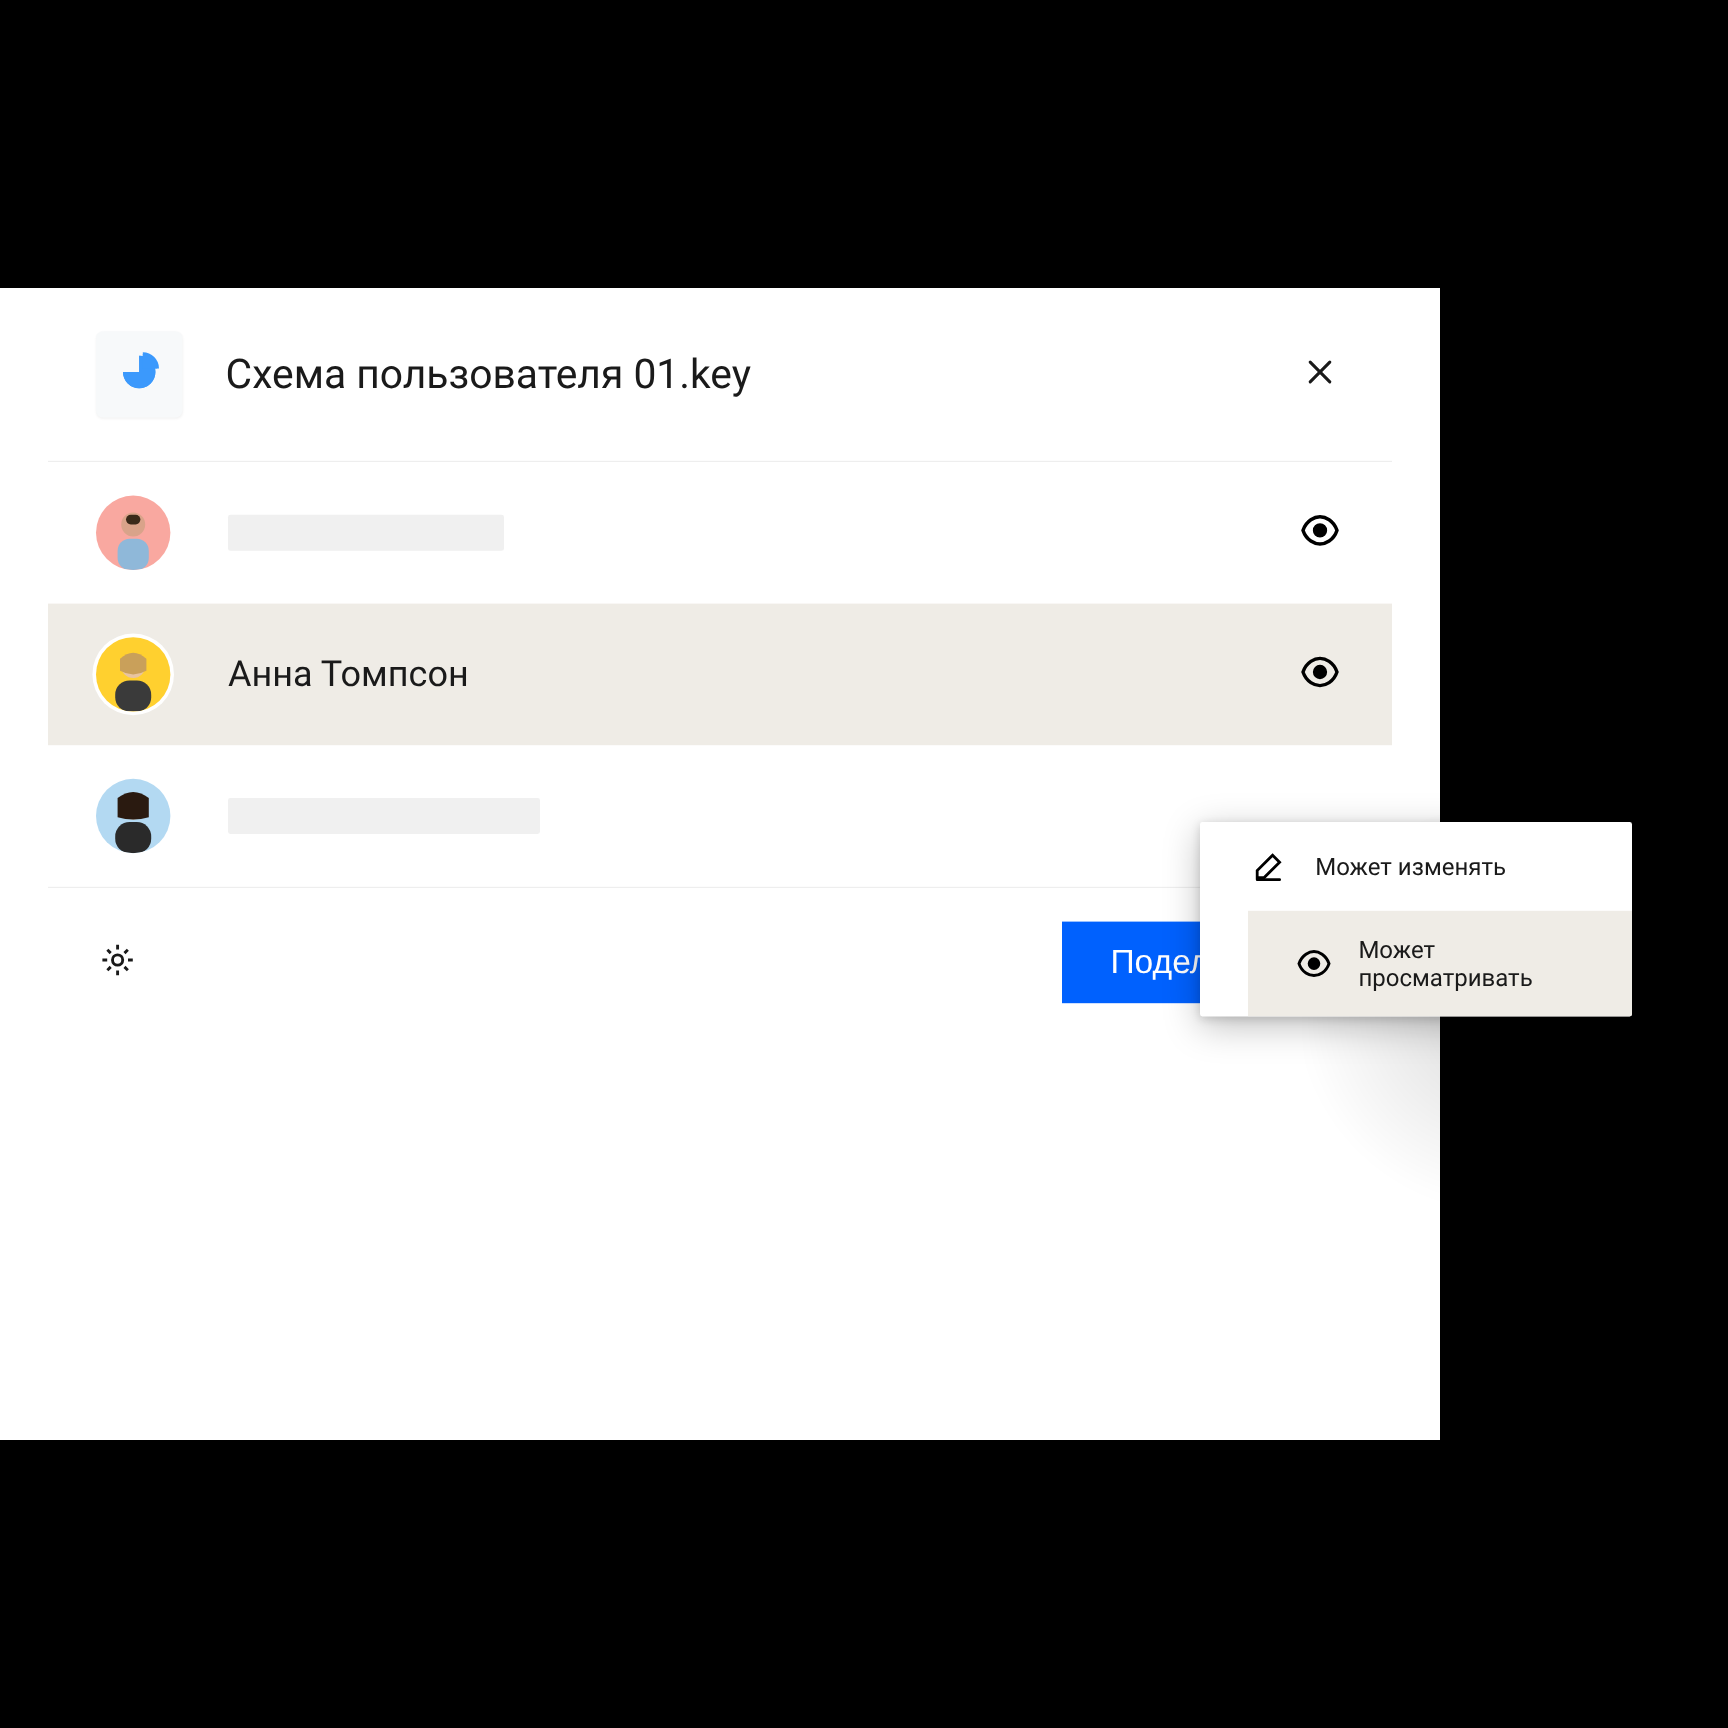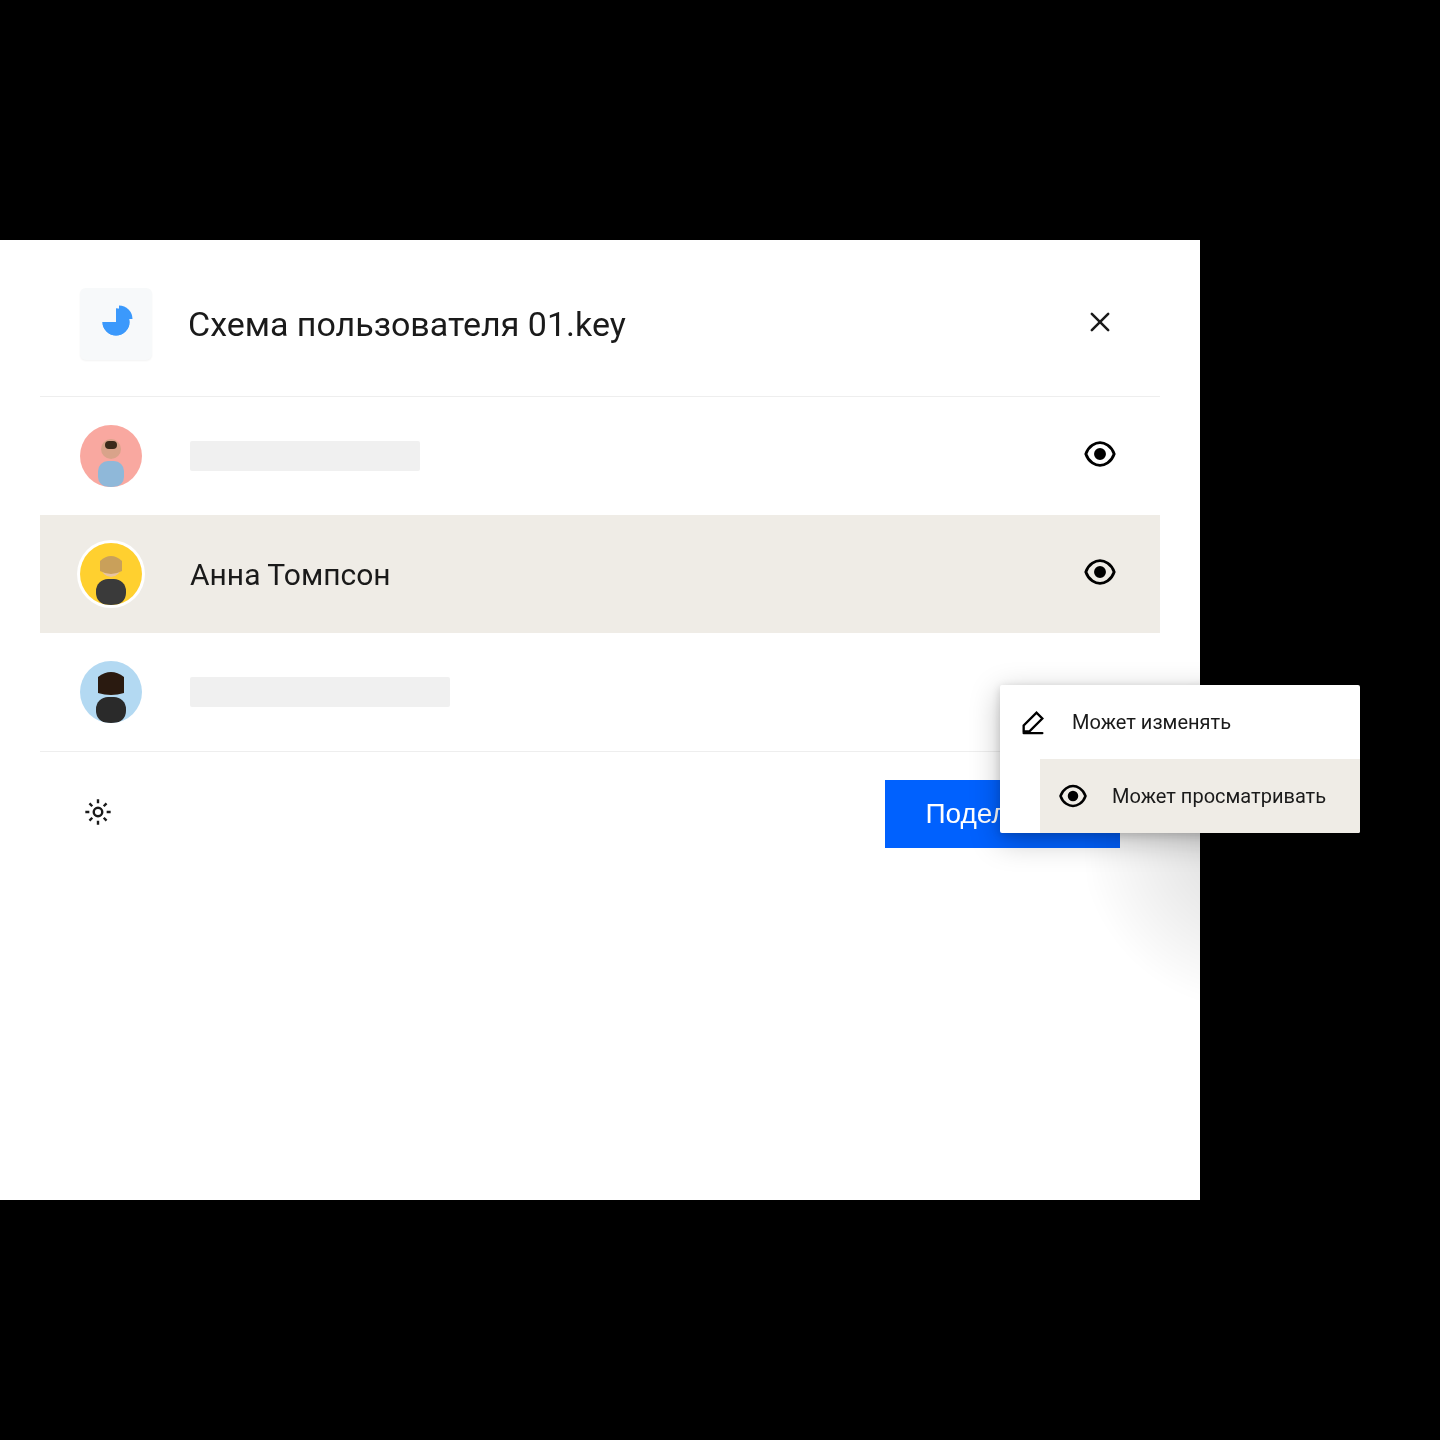--- a/index.html
+++ b/index.html
@@ -21,21 +21,21 @@
     position: absolute;
     left: 40px;
     top: 0;
     width: 1120px;
     background: #fff;
   }
   
   .header {
     display: flex;
     align-items: center;
-    padding: 48px 40px 36px 40px;
+    padding: 36px 40px 36px 40px;
     border-bottom: 1px solid #eee;
   }
   .file-thumb {
     width: 72px;
     height: 72px;
     background: #f7f9fa;
     border-radius: 6px;
     display: flex;
     align-items: center;
     justify-content: center;
@@ -134,21 +134,21 @@
     top: 445px;
     width: 360px;
     background: #fff;
     box-shadow: 0 8px 30px rgba(0,0,0,0.25), 0 2px 8px rgba(0,0,0,0.15);
     border-radius: 2px;
     overflow: hidden;
   }
   .popover-item {
     display: flex;
     align-items: center;
-    padding: 20px 16px;
+    padding: 20px 40px;
     cursor: pointer;
     font-size: 20px;
     color: #1a1a1a;
   }
   .popover-item.active { background: #efece6; margin-left: 40px; }
   .popover-item .pi-icon {
     width: 34px;
     height: 34px;
     display:flex;
     align-items:center;

